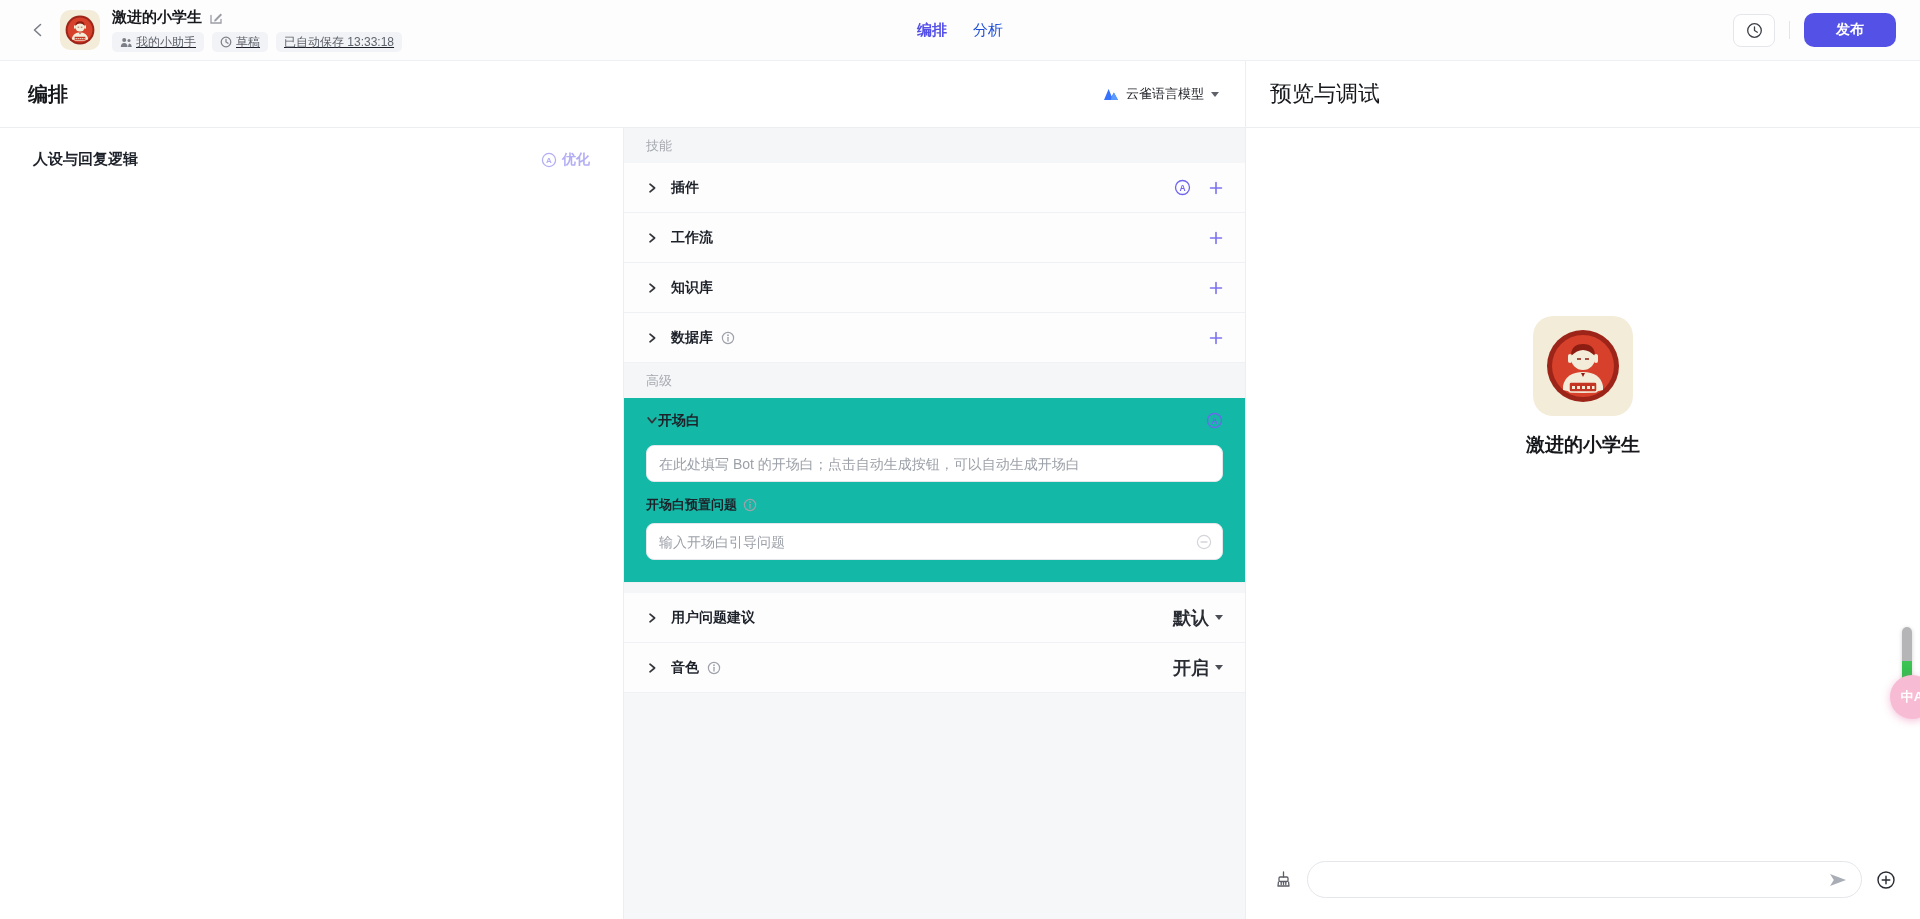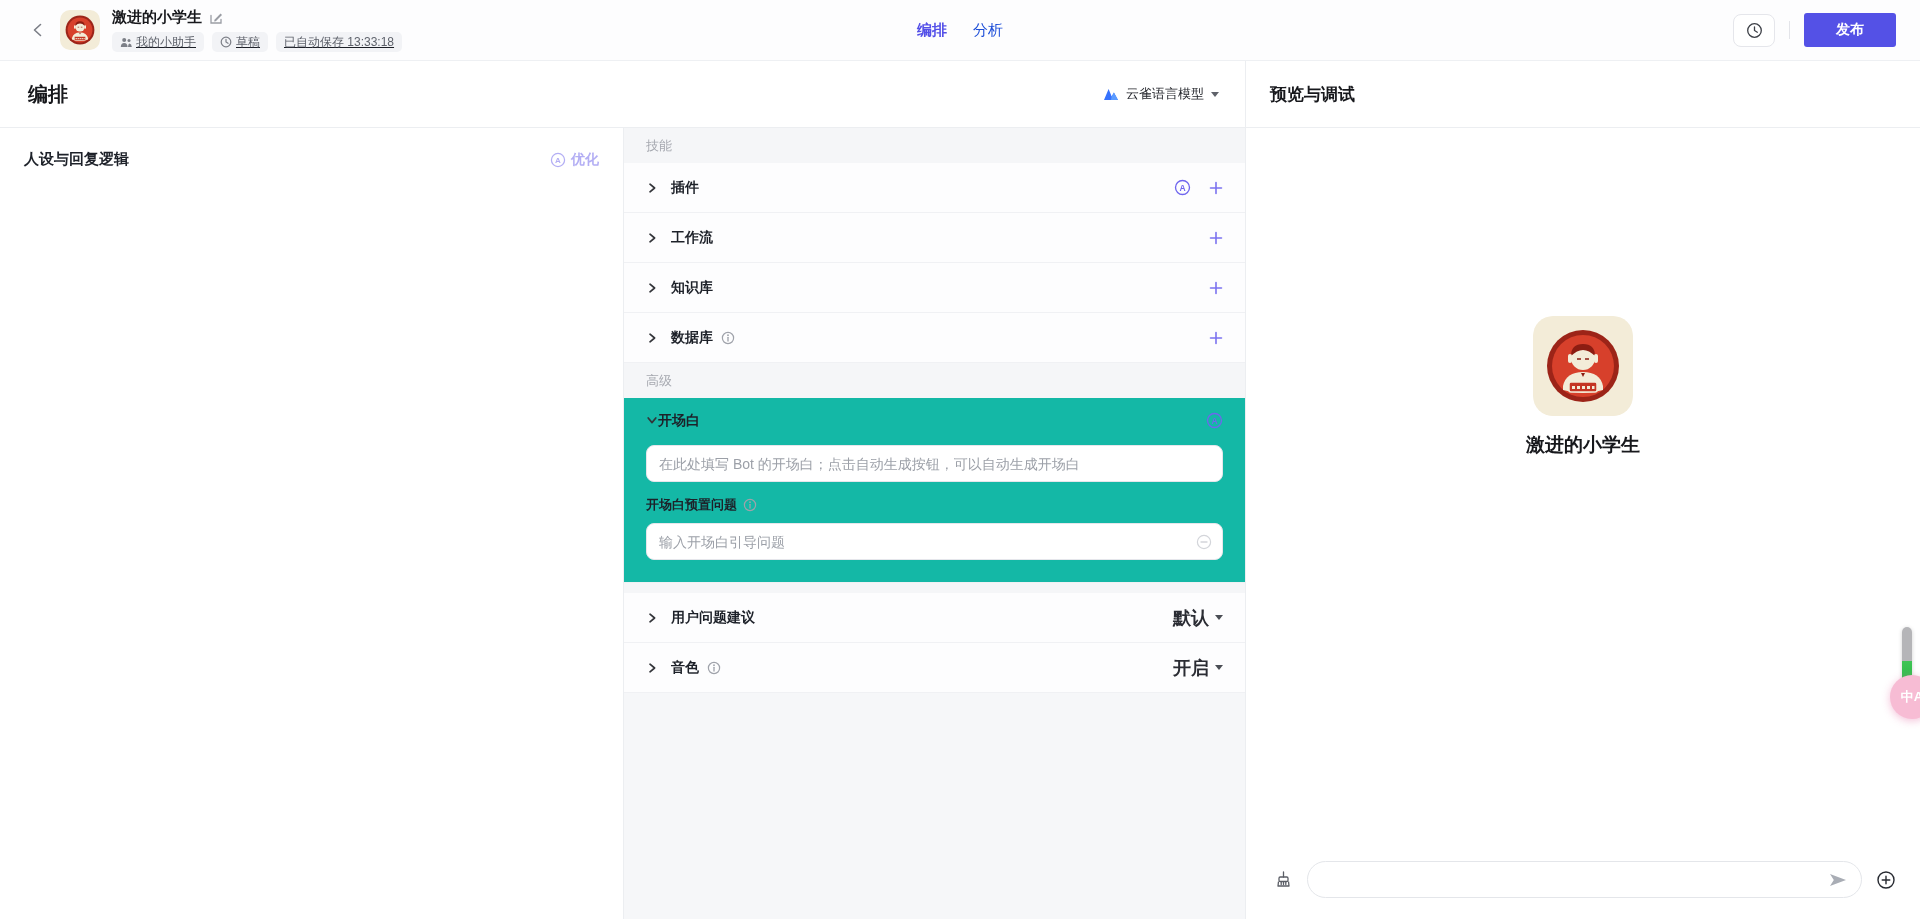--- a/index.html
+++ b/index.html
@@ -22,41 +22,41 @@
   .badge svg { flex:0 0 auto; }
   .center-tabs { position:absolute; left:50%; top:0; height:100%; transform:translateX(-50%);
     display:flex; align-items:center; gap:26px; }
   .tab { font-size:15px; cursor:pointer; }
   .tab.active { color:#5450e8; font-weight:700; }
   .tab.inactive { color:#1d4ed8;text-align:right; }
   .header-right { margin-left:auto; display:flex; align-items:center; }
   .history-btn { width:42px; height:33px; border:1px solid #e5e6eb; border-radius:8px;
     display:flex; align-items:center; justify-content:center; cursor:pointer; background:#fff; color:#3c3f46; }
   .h-divider { width:1px; height:18px; background:#e3e4e9; margin:0 14px; }
-  .publish-btn { min-width:92px; height:34px; border:none; border-radius:3px; background:#5451e6;
+  .publish-btn { min-width:92px; height:34px; border:none; border-radius:10px; background:#5451e6;
     color:#fff; font-size:14px; font-weight:700; cursor:pointer; padding:0 8px;
     font-family:inherit; }
 
   
   .workspace { display:flex; height:858px; }
   .left-region { width:1246px; border-right:1px solid #eceef1; display:flex; flex-direction:column; }
   .right-region { flex:1; position:relative; background:#fff; overflow:hidden; }
 
   .region-header { height:67px; border-bottom:1px solid #eceef1; display:flex; align-items:center; flex:0 0 auto; }
   .arrange-title { font-size:20px; font-weight:700; color:#17181c; margin-left:28px; }
   .model-select { margin-left:auto; margin-right:26px; display:flex; align-items:center; gap:7px; cursor:pointer; }
   .model-name { font-size:13px; color:#23252b; }
   .caret-down { width:0; height:0; border-left:4px solid transparent; border-right:4px solid transparent;
     border-top:5px solid #5f626a; }
-  .preview-title { font-size:17px; font-weight:700; color:#17181c; margin-left:24px; }
+  .preview-title { font-size:22px; font-weight:400; color:#17181c; margin-left:24px; }
 
   .region-body { flex:1; display:flex; min-height:0; }
 
   
-  .prompt-col { width:624px; border-right:1px solid #eceef1; background:#fff; padding:22px 24px; }
+  .prompt-col { width:624px; border-right:1px solid #eceef1; background:#fff; padding:22px 33px; }
   .persona-head { display:flex; align-items:center; justify-content:space-between; }
   .persona-title { font-size:15px; font-weight:700; color:#1d2129; }
   .optimize-btn { display:flex; align-items:center; gap:5px; color:#b3aef4; font-size:14px;
     font-weight:600; cursor:pointer; }
   .persona-desc { margin-top:20px; font-size:13px; color:#85888f; line-height:1.5; }
 
   
   .settings-col { flex:1; background:#fdfdfe; display:flex; flex-direction:column; }
   .band { height:35px; background:#f5f6f8; display:flex; align-items:center; padding:0 22px;
     font-size:13px; color:#a6a9b0; }

